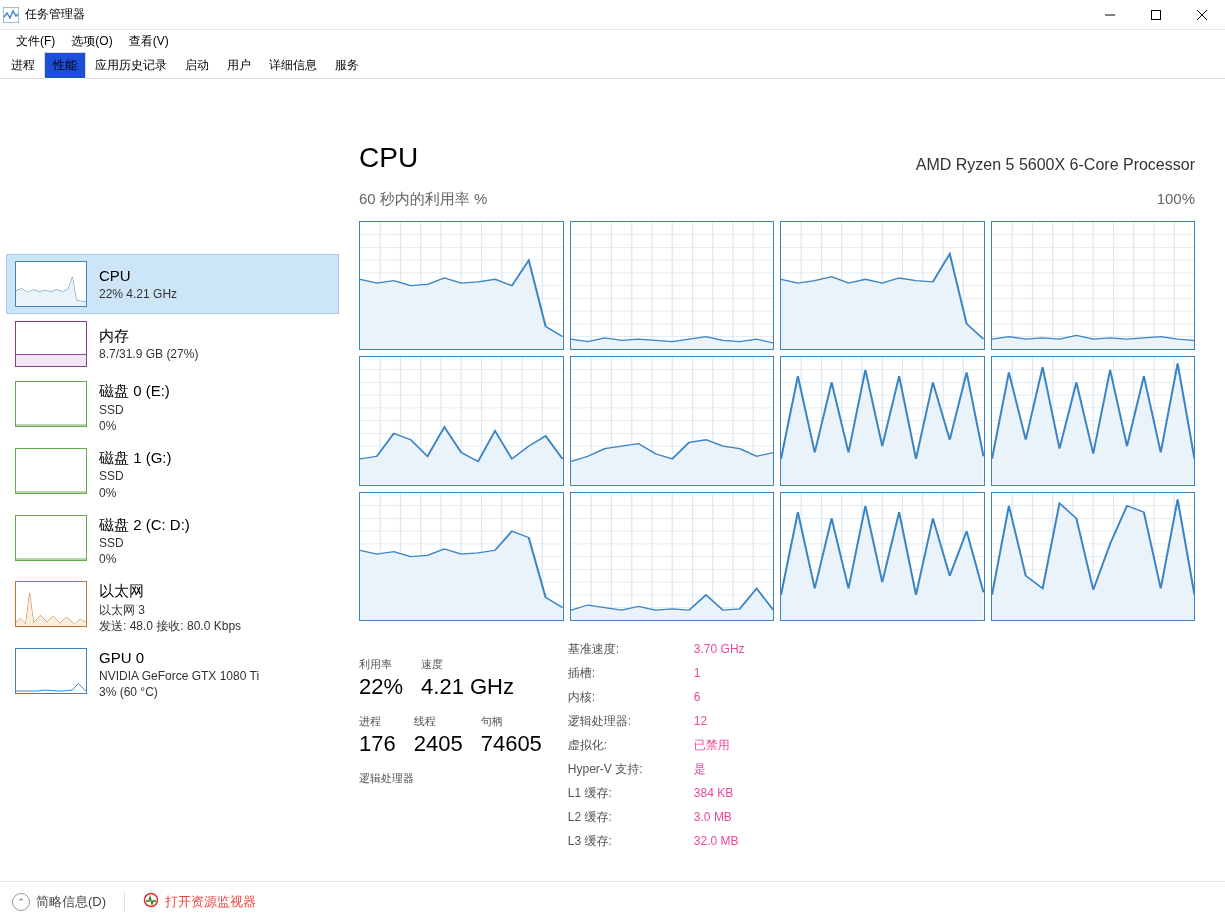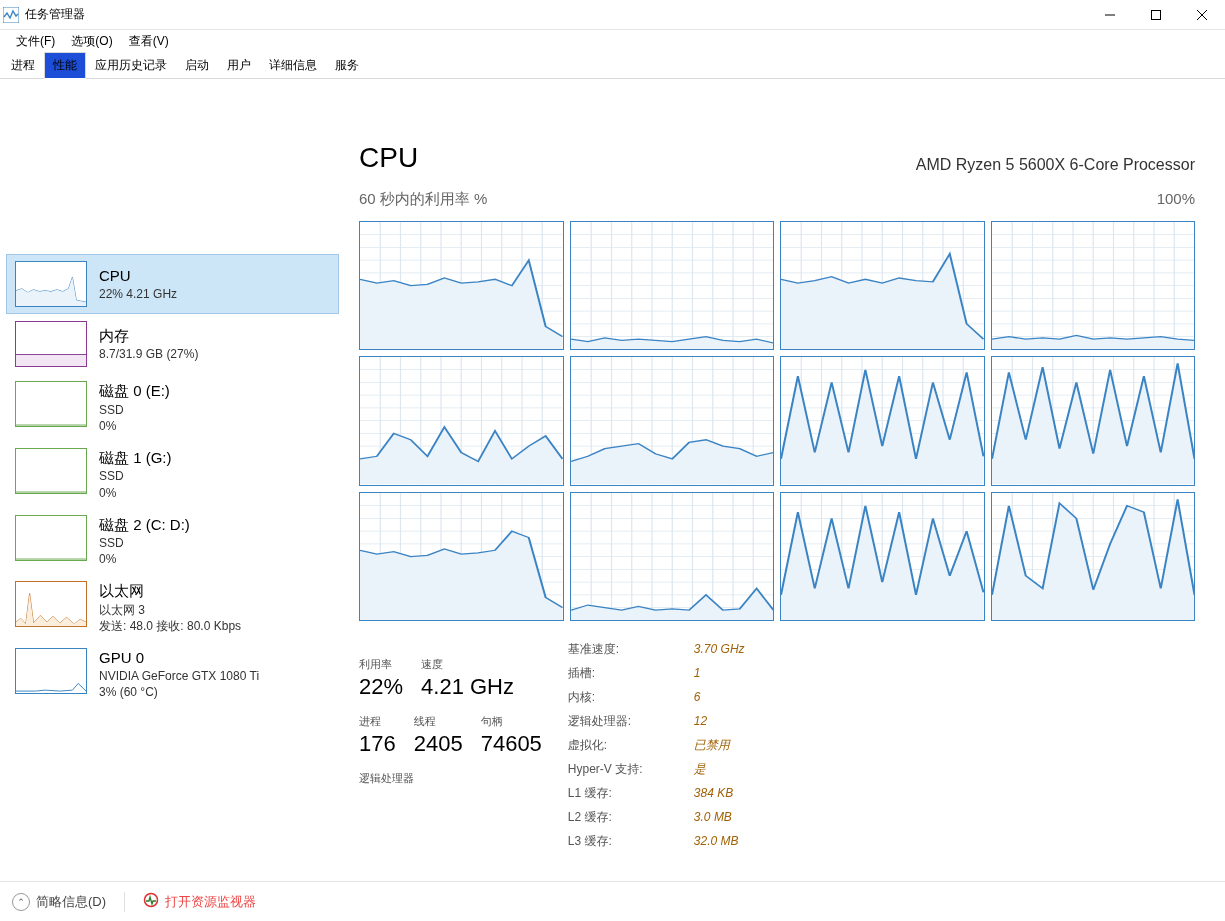--- a/index.html
+++ b/index.html
@@ -31,21 +31,21 @@
 .axis-labels { display: flex; justify-content: space-between; font-size: 15px; color: #666; margin: 12px 0; }
 .chart-grid { display: grid; grid-template-columns: repeat(4, 1fr); grid-template-rows: repeat(3, 1fr); gap: 6px; height: 400px; margin-bottom: 20px; }
 .corechart { border: 1px solid #3b84c4; position: relative; overflow: hidden; }
 .corechart svg { position: absolute; inset: 0; width: 100%; height: 100%; }
 .metrics { display: flex; gap: 26px; }
 .metric-col { display: flex; flex-direction: column; gap: 14px; }
 .metric-block .lbl { font-size: 11px; color: #555; margin-bottom: 2px; }
 .metric-block .val { font-size: 22px; font-weight: 400; }
 .info-table { font-size: 12px; display: grid; grid-template-columns: 120px auto; row-gap: 7px; column-gap: 6px; align-items: baseline; }
 .info-table .k { color: #555; }
-.info-table .v { color: #a16207; font-style: italic; }
+.info-table .v { color: #ec4899; }
 .footer { height: 40px; border-top: 1px solid #e5e5e5; display: flex; align-items: center; padding: 0 12px; gap: 18px; font-size: 13px; }
 .footer .link { color: #444; display: flex; align-items: center; gap: 6px; cursor: default; }
 .footer .link.blue { color: #ef4444; }
 .footer-sep { width: 1px; height: 20px; background: #e0e0e0; }
 .chev-circle { width: 18px; height: 18px; border: 1px solid #999; border-radius: 50%; display: inline-flex; align-items: center; justify-content: center; font-size: 9px; color: #555; }
 </style>
 </head>
 <body>
 
 <div class="titlebar">

